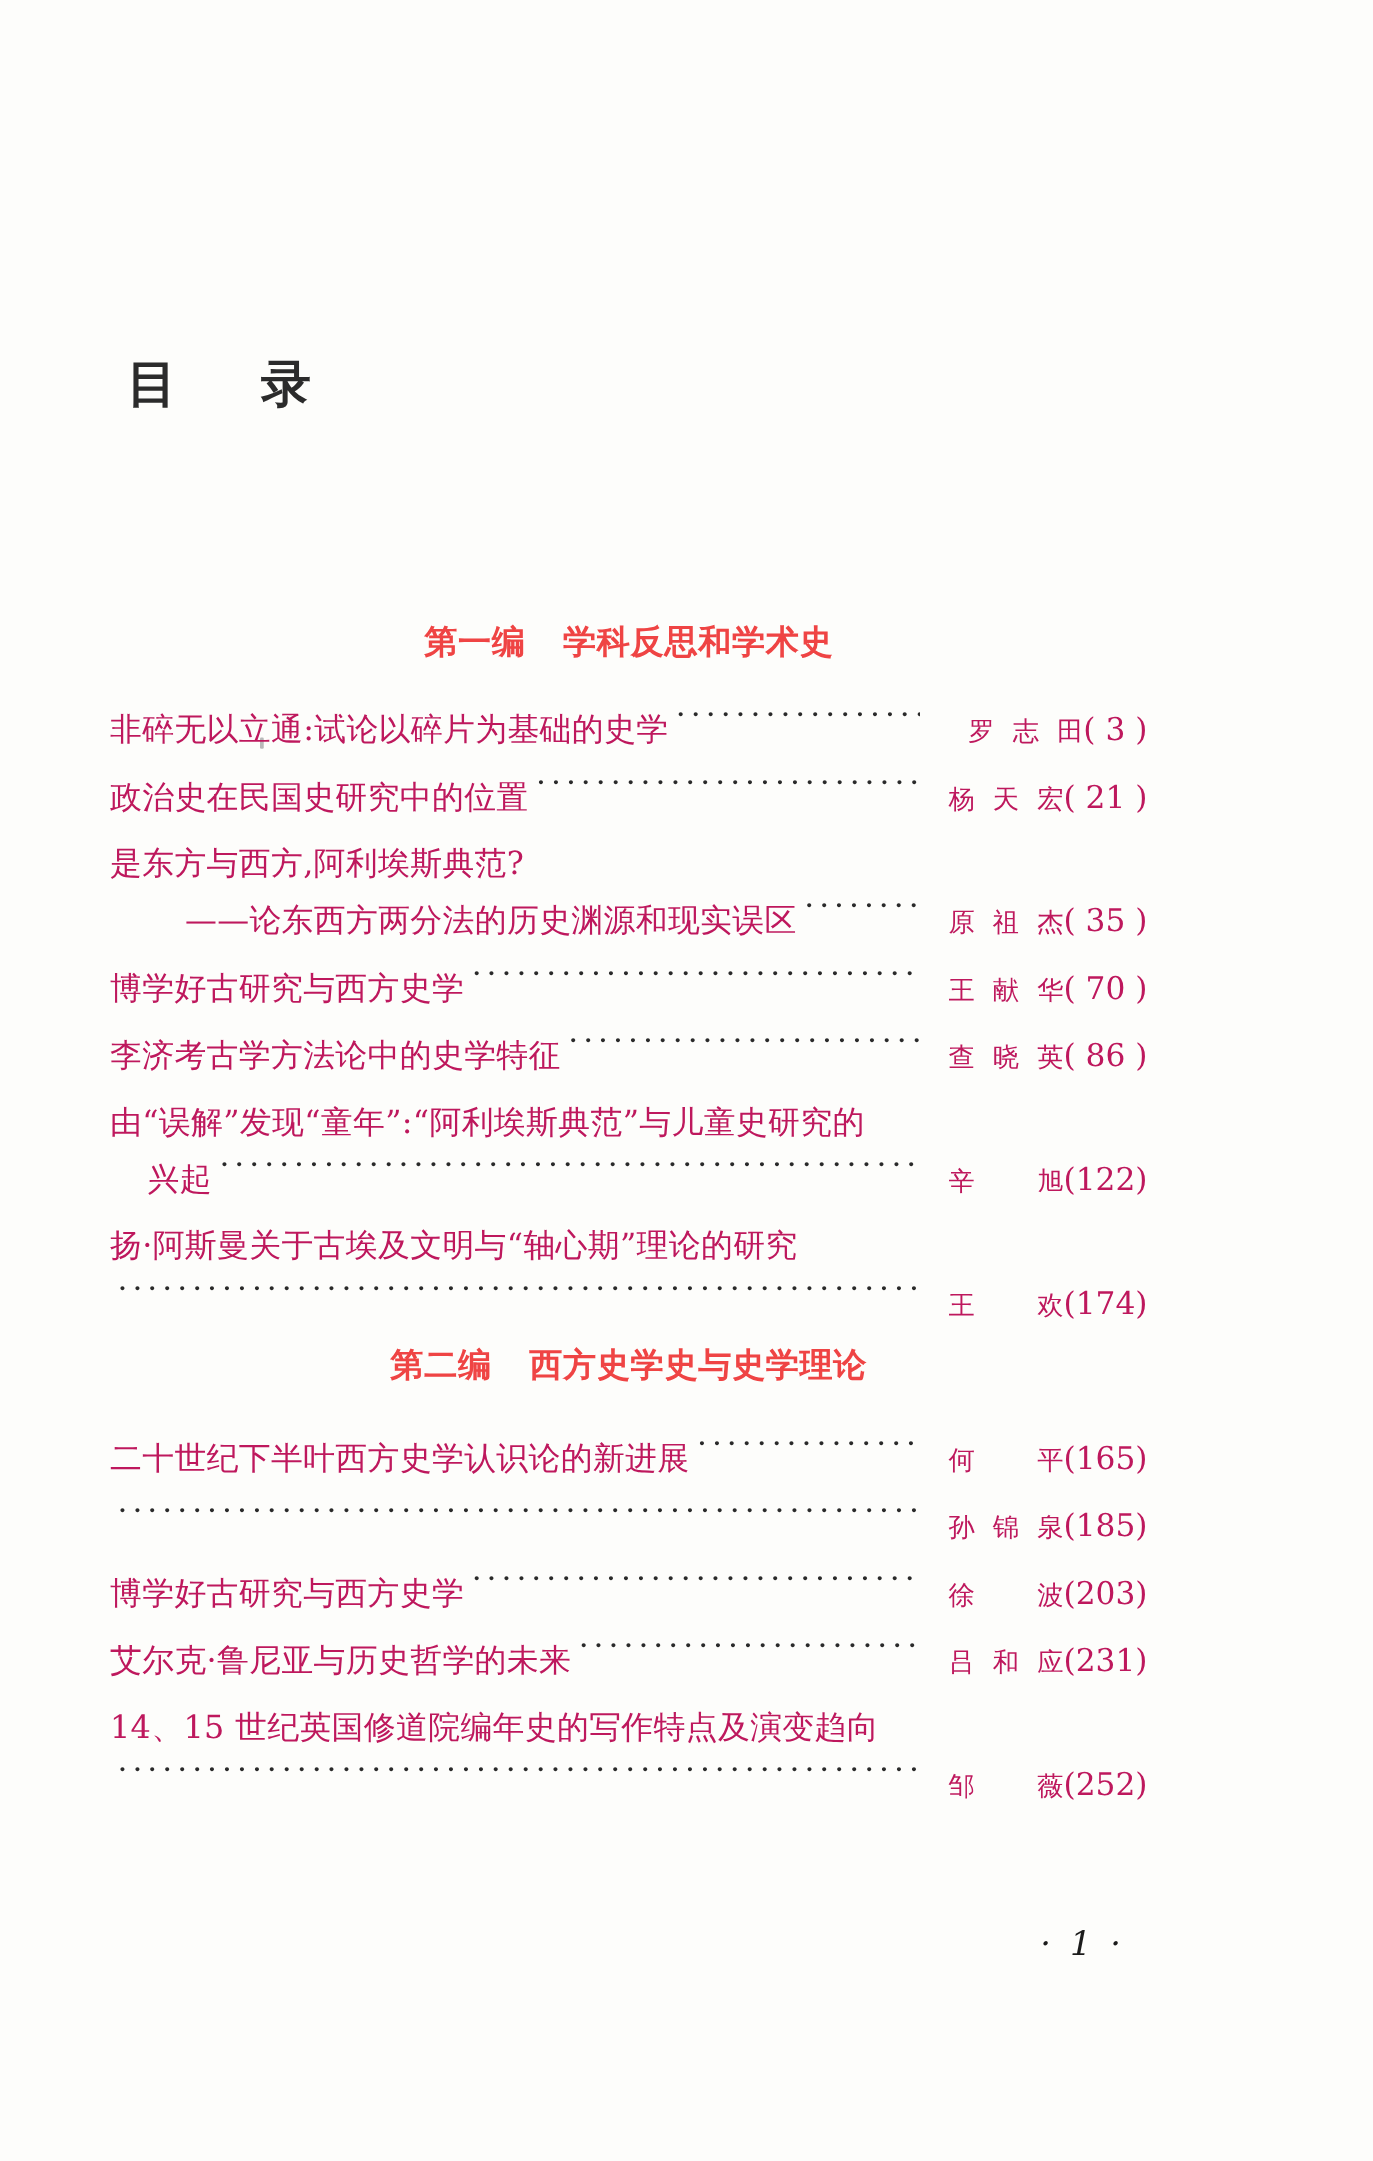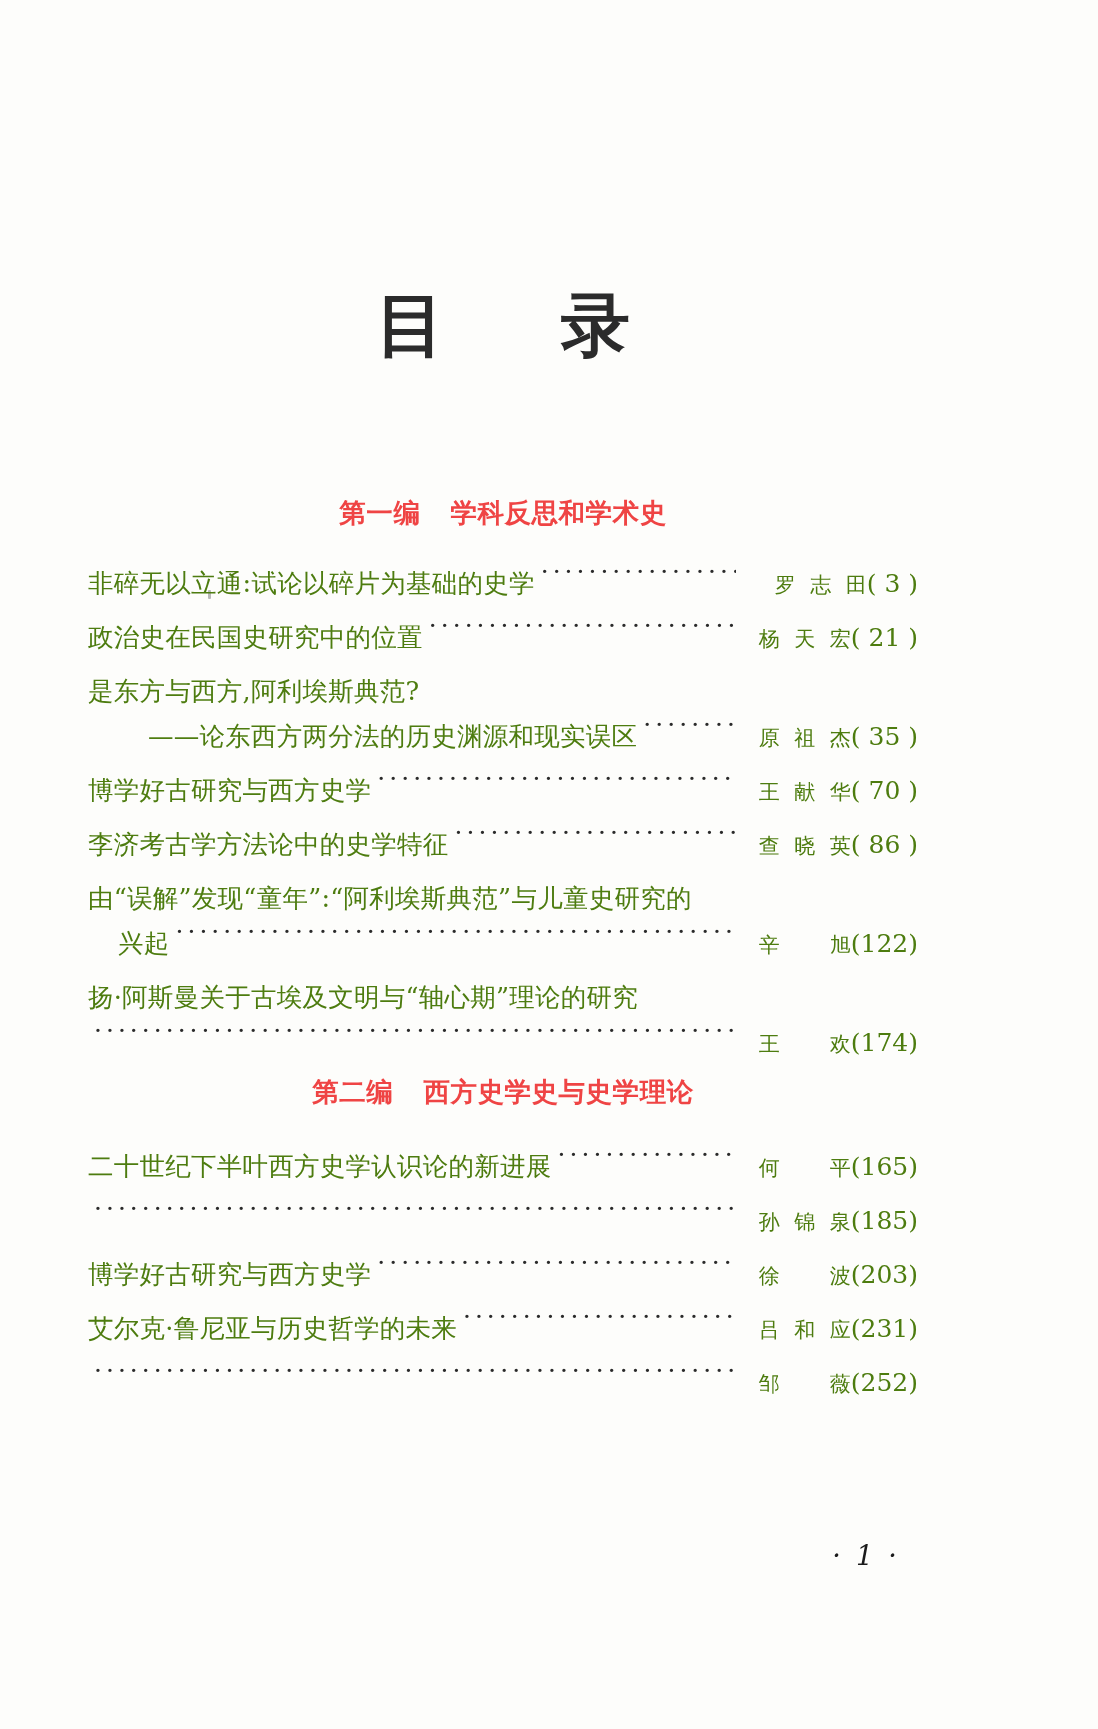--- a/index.html
+++ b/index.html
@@ -31,22 +31,21 @@
     width: 830px;
     height: 1729px;
   }
 
   
   .toc-title {
     position: absolute;
     top: 280px;
     left: 0;
     width: 830px;
-    text-align: center;
-    font-size: 69px;
+    font-size: 40px;
     font-weight: 700;
     letter-spacing: 0.34em;
     text-indent: 0.34em;
     color: #2b2b2b;
     font-family: "DejaVu Sans", "Liberation Sans", sans-serif;
   }
 
   
   .toc-body {
     position: absolute;
@@ -81,21 +80,21 @@
     margin: 0 0 7px 0;
   }
 
   .line {
     display: flex;
     align-items: baseline;
     width: 830px;
     font-size: 25.5px;
     line-height: 45px;
     white-space: nowrap;
-    color: #4d7c0f;
+    color: #be185d;
   }
 
   .line .txt {
     flex: 0 0 auto;
     letter-spacing: 0.01em;
   }
 
   
   .line.indent .txt { padding-left: 30px; }
   .line.dash-only .txt { padding-left: 60px; }
@@ -292,20 +291,23 @@
         <div class="line">
           <span class="txt">艾尔克·鲁尼亚与历史哲学的未来</span>
           <span class="leader"></span>
           <span class="tail">
             <span class="author">吕和应</span>
             <span class="pageno">(231)</span>
           </span>
         </div>
       </div>
       <div class="entry">
+        <div class="line notail">
+          <span class="txt">14、15 世纪英国修道院编年史的写作特点及演变趋向</span>
+        </div>
         <div class="line dotsfirst">
           <span class="leader"></span>
           <span class="tail">
             <span class="author">邹　薇</span>
             <span class="pageno">(252)</span>
           </span>
         </div>
       </div>
     </div>
 

